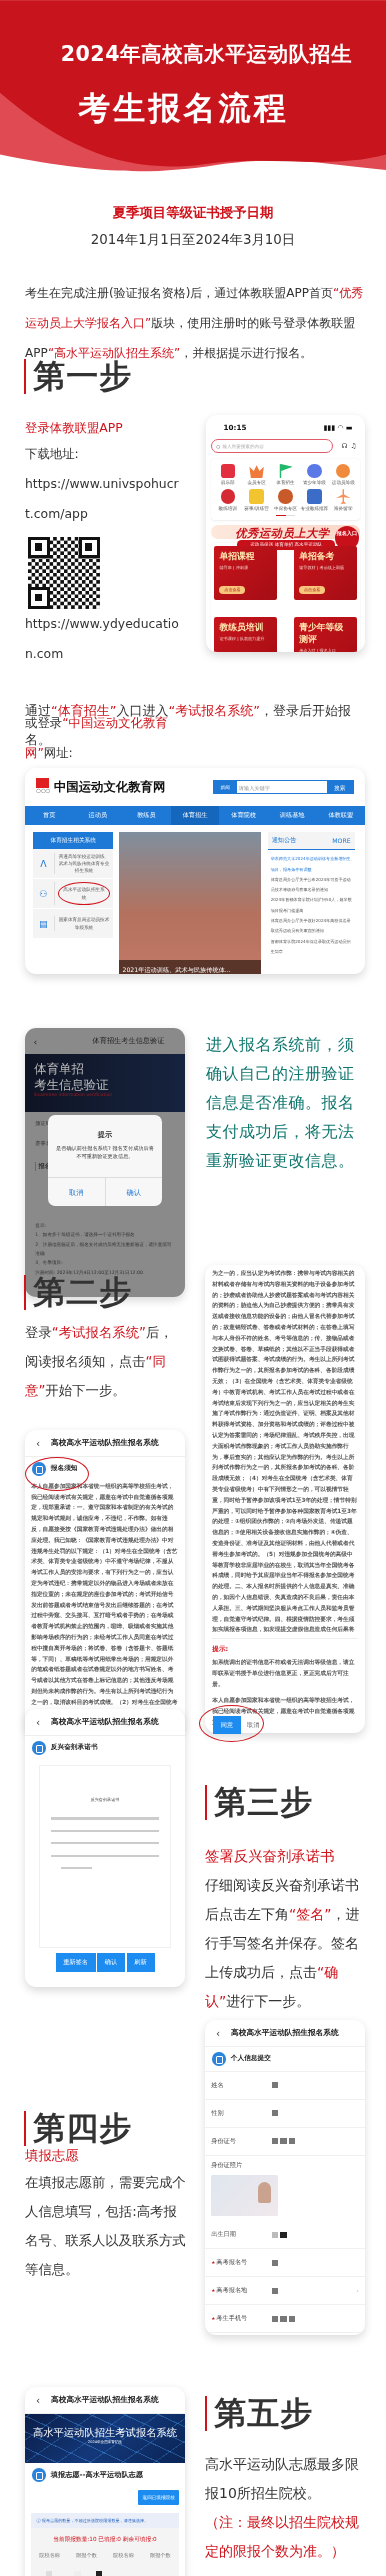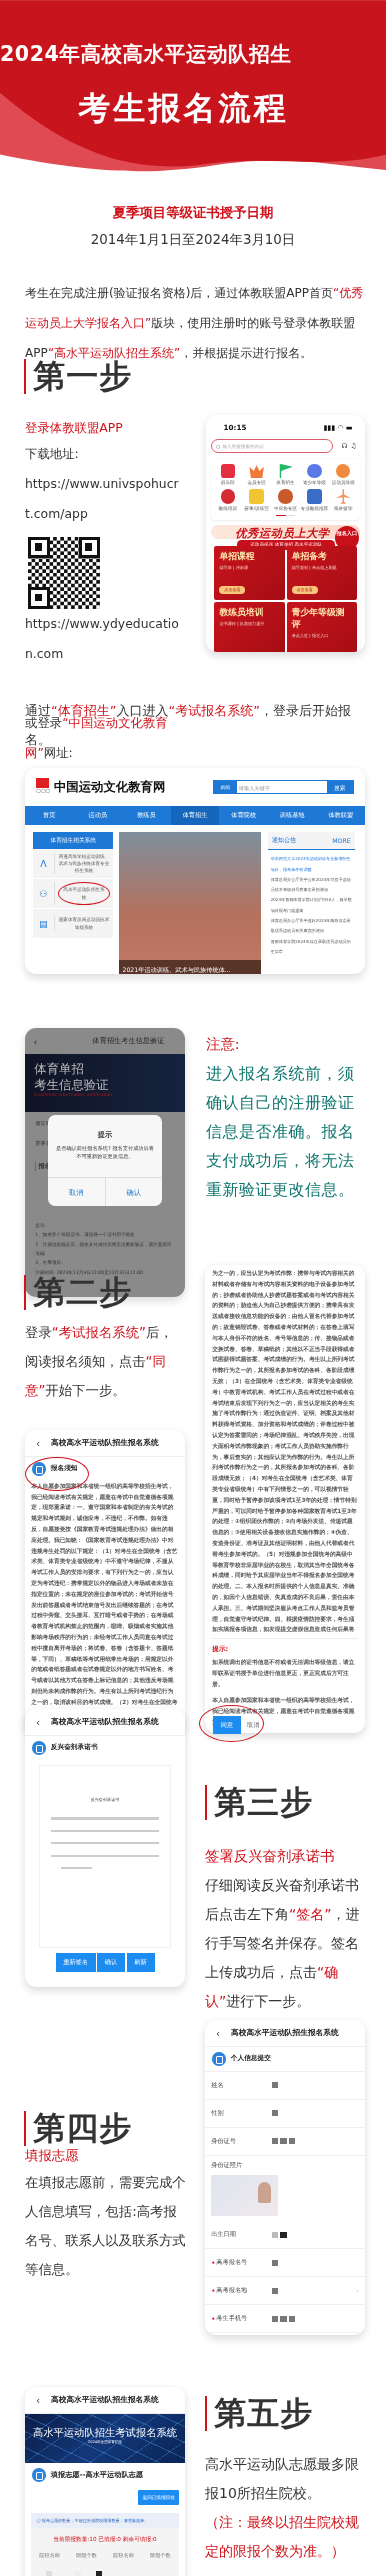--- a/index.html
+++ b/index.html
@@ -2,21 +2,21 @@
 <html style="font-size:8.2px"><head>
 <meta charset="utf-8">
 <style>
 *{box-sizing:border-box;margin:0;padding:0}
 body{width:386px;height:3331px;background:#fff;font-family:"DejaVu Sans","Liberation Sans",sans-serif;color:#333;position:relative;overflow:hidden}
 .abs{position:absolute}
 .red{color:#d0121b}
 
 .hero{left:0;top:0;width:386px;height:196px;overflow:hidden}
 .hero svg{position:absolute;left:0;top:0}
-.hero-t1{left:0;width:352px;top:40px;text-align:left;color:#fff;font-size:20.6px;font-weight:bold;letter-spacing:0.5px}
+.hero-t1{left:0;width:352px;top:40px;text-align:right;color:#fff;font-size:20.6px;font-weight:bold;letter-spacing:0.5px}
 .hero-t2{left:0;width:367px;top:87px;text-align:center;color:#fff;font-size:32px;font-weight:bold;letter-spacing:3.1px}
 .date-title{left:0;width:386px;top:204px;text-align:center;font-size:13.4px;font-weight:bold;color:#d0121b}
 .date-val{left:0;width:386px;top:231px;text-align:center;font-size:13.4px;color:#333}
 .para{font-size:11.3px;line-height:20.6px;color:#333}
 .step{font-size:32px;font-weight:900;color:#333;padding-left:7.2px;border-left:2.1px solid #d0121b;line-height:35px;letter-spacing:1px}
 .card{background:#fff;border-radius:11.3px;box-shadow:0 3.1px 8.2px rgba(0,0,0,.14);overflow:hidden}
 .bigtxt{font-size:13.4px;line-height:29px;color:#333}
 .subred{font-size:14.4px;color:#d0121b;line-height:25px}
 
 .status{height:24px;display:flex;align-items:center;justify-content:space-between;padding:0 12.4px 0 17.5px;font-size:7.2px;font-weight:bold;color:#111}
@@ -25,21 +25,21 @@
 .grid-row{display:flex;justify-content:space-around;margin-bottom:4.1px}
 .gi{width:29px;text-align:center;font-size:4.6px;color:#555}
 .gi .ic{width:14.4px;height:14.4px;margin:0 auto 2.1px;border-radius:3.1px}
 .dots{display:flex;justify-content:center;gap:0;margin-top:2.1px}
 .dots span{width:9.3px;height:1.5px;background:#ddd}
 .dots span:first-child{background:#d0121b}
 .banner{margin:3.1px 5.2px;height:14px;border-radius:13.4px;background:linear-gradient(90deg,#fde8dc,#fbd6c8);position:relative}
 .banner .t{position:absolute;left:24px;top:1px;font-size:11.3px;font-weight:900;color:#c8101a;font-style:italic;letter-spacing:0.5px}
 .banner .pill{position:absolute;left:26px;top:15.5px;width:98px;height:9.3px;border-radius:4.6px;background:#c8101a;color:#fff;font-size:4.6px;text-align:center;line-height:9.3px}
 .banner .cir{position:absolute;right:1px;top:1px;width:24px;height:24px;border-radius:50%;background:#c8101a;color:#fff;font-size:5.2px;text-align:center;padding-top:4.1px;line-height:7.2px;font-weight:bold}
-.tiles{margin:4.1px 5.2px;padding:3.1px;border-radius:4.1px;box-shadow:0 0.5px 2.1px rgba(0,0,0,.08);display:grid;grid-template-columns:1fr 1fr;gap:2px}
+.tiles{margin:4.1px 5.2px;padding:3.1px;border-radius:4.1px;box-shadow:0 0.5px 2.1px rgba(0,0,0,.08);display:grid;grid-template-columns:1fr 1fr;gap:17px}
 .tile{height:54px;border-radius:2.1px;background:linear-gradient(135deg,#c8141c,#a50d14);color:#fff;padding:5.2px 5.2px;position:relative}
 .tile .h{font-size:8.8px;font-weight:bold;color:#ffe8b0}
 .tile .s{font-size:4.1px;color:#f6d0c8;margin-top:2.1px}
 .tile .b{position:absolute;left:5.2px;bottom:6.2px;width:26px;height:7.7px;border-radius:4.1px;background:#f8c77e;color:#b3281b;font-size:4.1px;text-align:center;line-height:7.7px}
 
 .web-logo{font-size:12.4px;font-weight:900;color:#111}
 .navbar{background:#1d78d6;height:18.5px;display:flex}
 .navbar div{flex:1;color:#fff;font-size:6.2px;text-align:center;line-height:18.5px}
 .navbar div.on{background:#1566bd}
 .side-h{background:#1d78d6;color:#fff;font-size:5.7px;text-align:center;height:17.5px;line-height:17.5px}
@@ -264,21 +264,20 @@
     <div style="font-size:7.2px;font-weight:bold;margin-top:15px">提示</div>
     <div style="font-size:5.2px;padding:4.1px 6.2px;line-height:8.2px;color:#333">是否确认前往报名系统? 报名支付成功后将不可重新验证更改信息。</div>
     <div style="position:absolute;bottom:0;left:0;right:0;height:29px;border-top:0.5px solid #ddd;display:flex">
       <div style="flex:1;line-height:29px;color:#1d78d6;font-size:7.2px;border-right:0.5px solid #ddd">取消</div>
       <div style="flex:1;line-height:29px;color:#1d78d6;font-size:7.2px">确认</div>
     </div>
   </div>
 </div>
 
 <div class="abs" style="left:206px;top:1030px;width:161px">
-  <div class="red" style="font-size:14.4px;line-height:29px">注意:</div>
   <div style="font-size:16px;line-height:29px;color:#0f766e;letter-spacing:0.5px">进入报名系统前，须确认自己的注册验证信息是否准确。报名支付成功后，将无法重新验证更改信息。</div>
 </div>
 
 <div class="abs step" style="left:24px;top:1275px">第二步</div>
 <div class="abs" style="left:25px;top:1318px;width:160px;font-size:13.4px;line-height:29px;color:#333">
   <span>登录</span><span class="red">“考试报名系统”</span><span>后，阅读报名须知，点击</span><span class="red">“同意”</span><span>开始下一步。</span>
 </div>
 
 <div class="abs card" style="left:25px;top:1430px;width:160px;height:304px">
   <div class="apph" style="font-size:7.7px">

